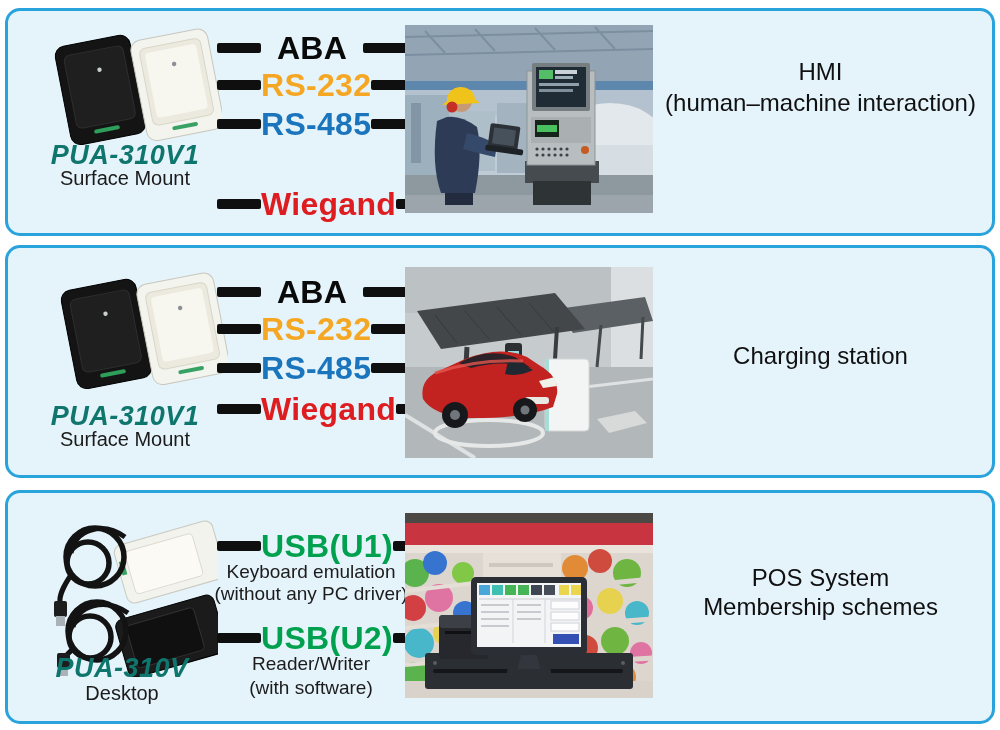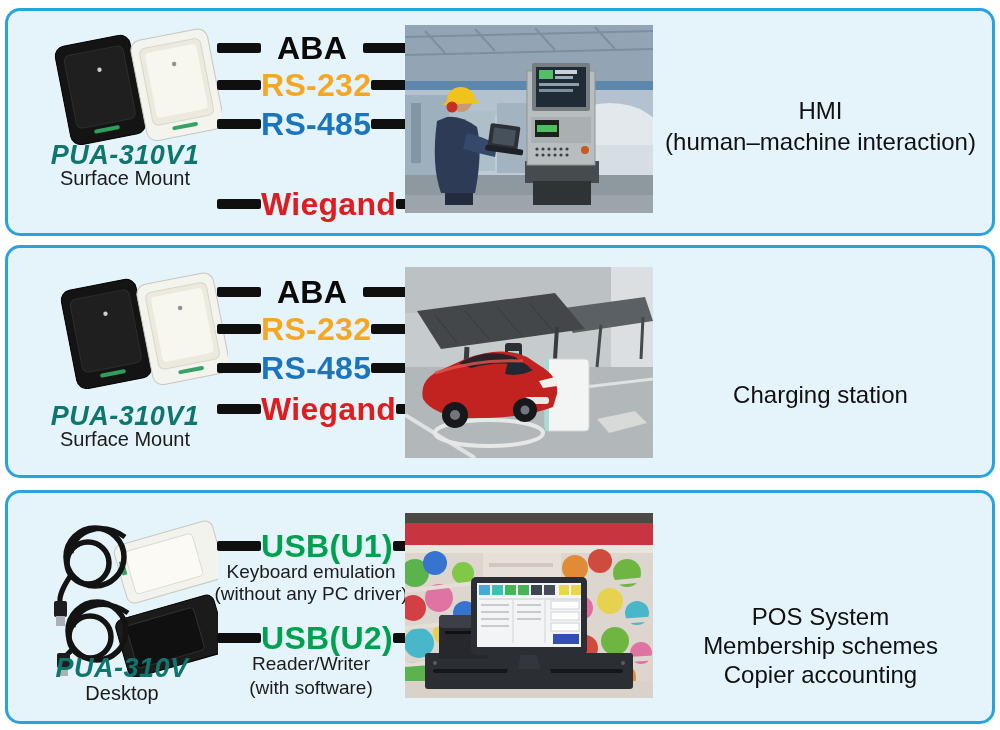--- a/index.html
+++ b/index.html
@@ -19,21 +19,21 @@
           align-items:center;justify-content:space-between;}
   .dash{width:44px;height:10px;background:#0f0f0f;border-radius:2px;flex:0 0 auto;}
   .if-label{font-weight:bold;font-size:32px;letter-spacing:.3px;white-space:nowrap;}
   .if-note{position:absolute;left:205px;width:196px;text-align:center;font-size:19px;
            color:#1c1c1c;white-space:nowrap;}
 
   .photo{position:absolute;left:397px;width:248px;overflow:hidden;background:#fff;}
   .photo svg{display:block;}
 
   .app{position:absolute;left:640px;width:345px;text-align:center;font-size:24px;
-       color:#101010;margin-top:39px;}
+       color:#101010;}
   .app div{white-space:nowrap;}
   .app-1{top:45px;line-height:31px;}
   .app-2{top:93px;line-height:30px;}
   .app-3{top:70px;line-height:29px;}
 </style>
 </head>
 <body>
 
 <div class="canvas">
 
@@ -359,17 +359,16 @@
             <rect x="146" y="99" width="28" height="8"></rect>
           <rect x="146" y="110" width="28" height="8"></rect>
         </g>
         <rect x="148" y="121" width="26" height="10" fill="#3450b4"></rect>
       </svg>
     </div>
 
     <div class="app app-3">
       <div>POS System</div>
       <div>Membership schemes</div>
-      <div>Copier accounting</div>
     </div>
   </section>
 
 </div>
 
 </body></html>

